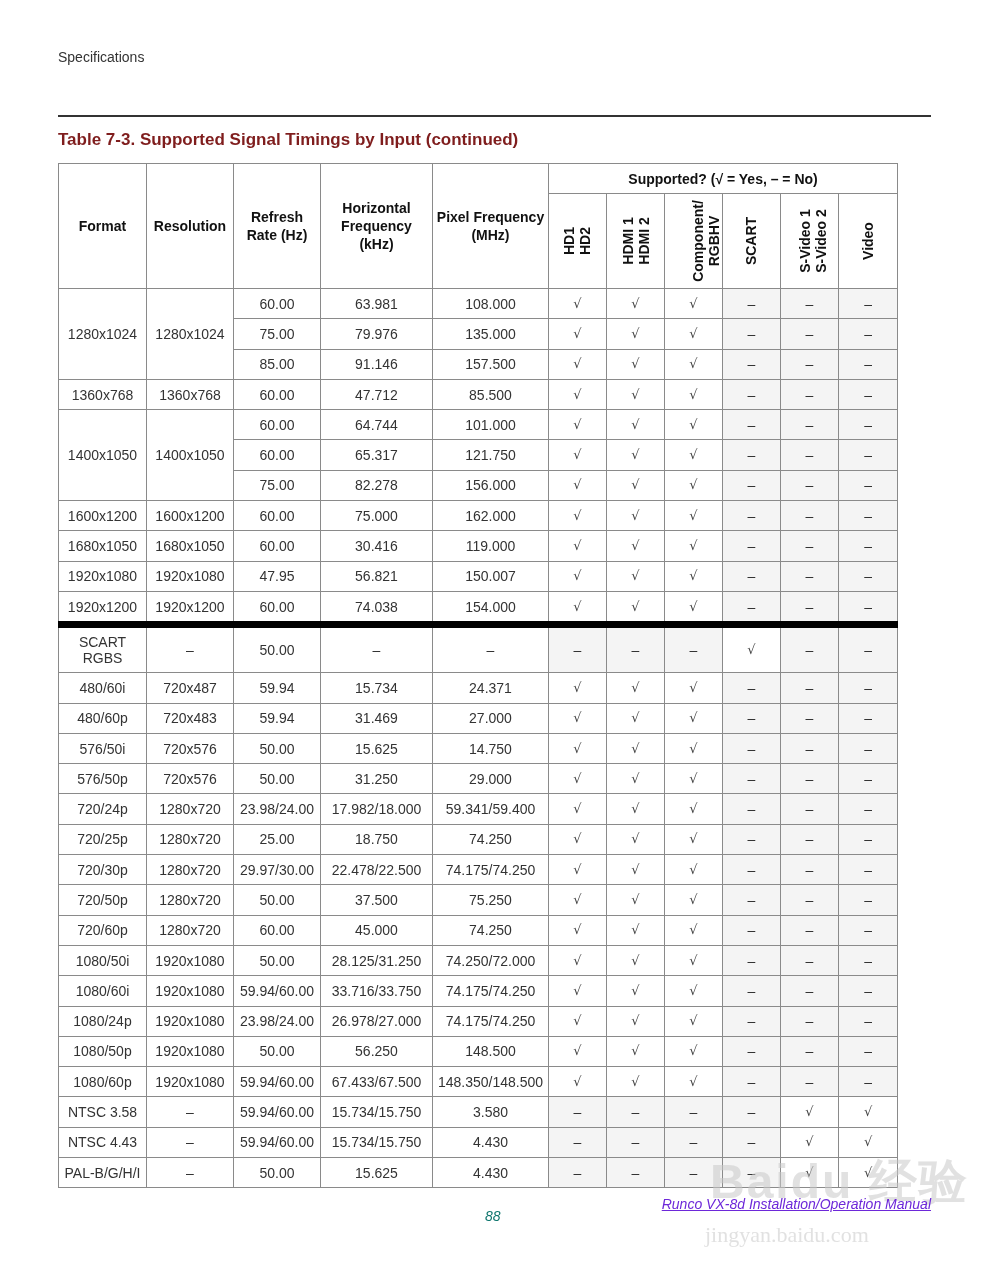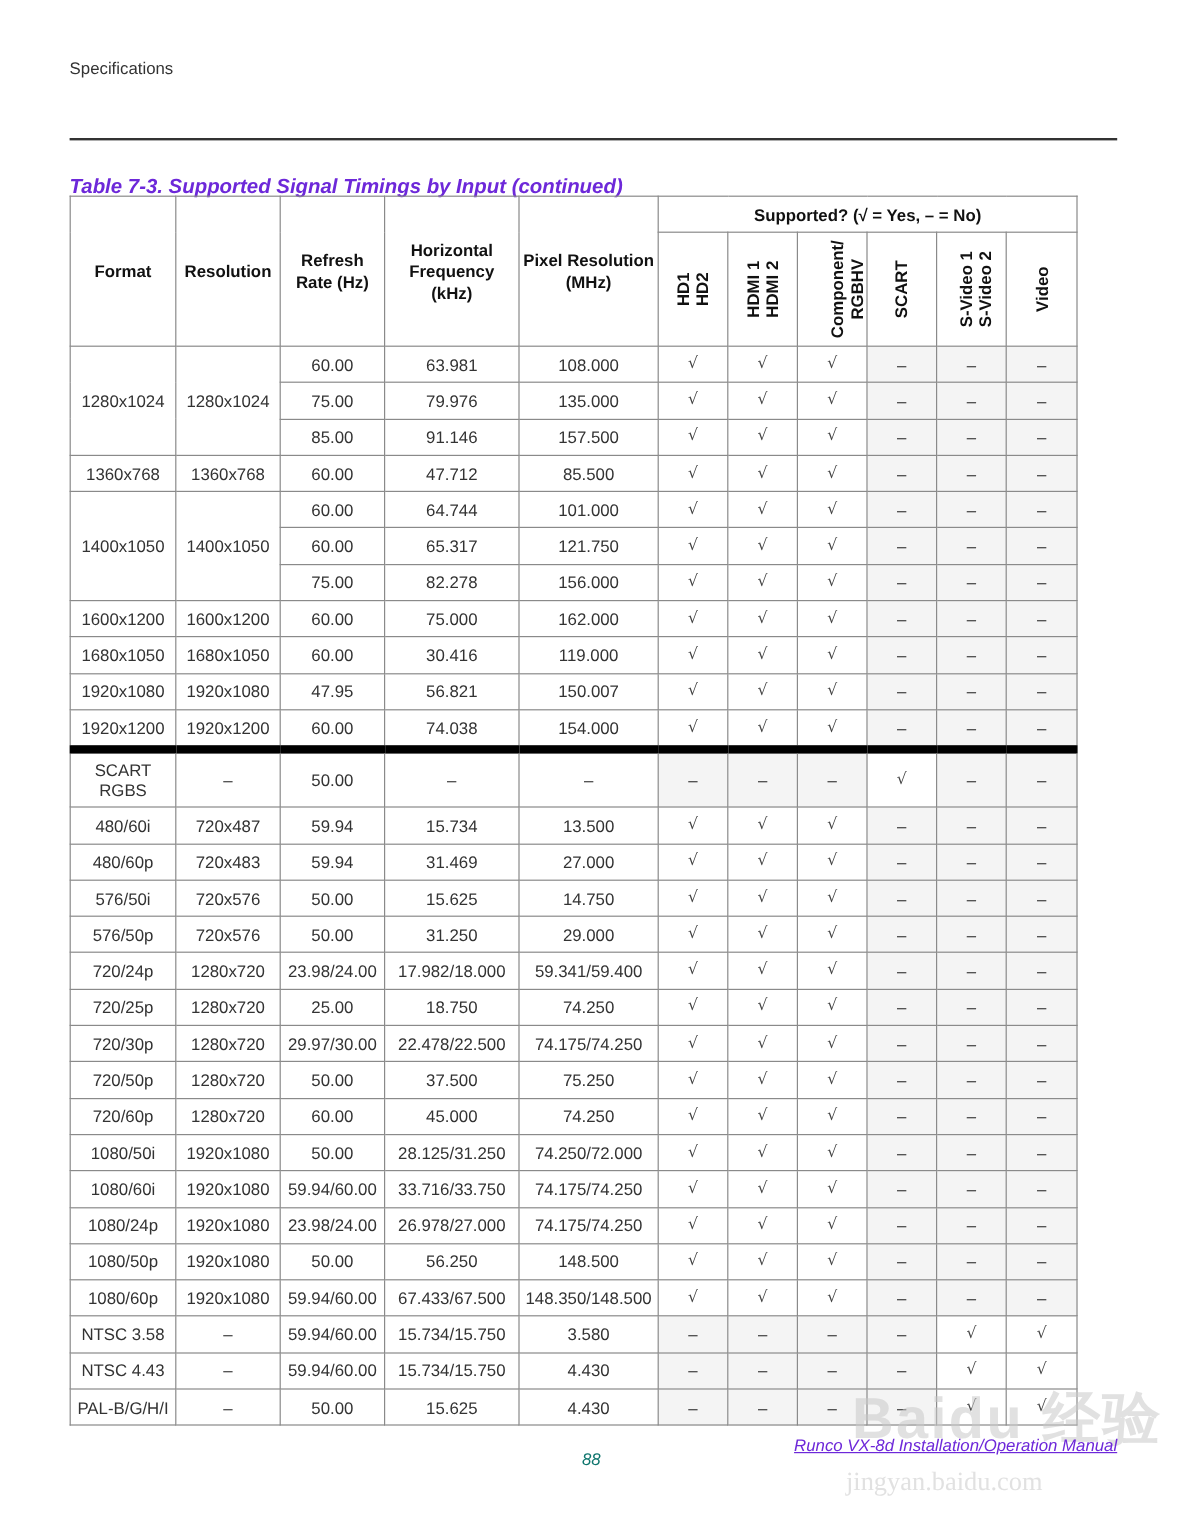--- a/index.html
+++ b/index.html
@@ -1,20 +1,20 @@
 <!DOCTYPE html>
 <html><head>
 <meta charset="utf-8">
 <style>
   html, body { margin: 0; padding: 0; background: #ffffff; }
   body { width: 989px; height: 1280px; position: relative; overflow: hidden;
          font-family: "Liberation Sans", sans-serif; color: #1a1a1a; }
   .running-head { position: absolute; left: 58px; top: 49px; font-size: 14px; color: #333; }
   .rule { position: absolute; left: 58px; top: 115px; width: 873px; height: 2px; background: #333; }
-  .table-title { position: absolute; left: 58px; top: 146px; font-size: 17px; font-weight: bold; color: #6d28d9; font-style: italic; }
+  .table-title { position: absolute; left: 58px; top: 130px; font-size: 17px; font-weight: bold; color: #7f1d1d; }
   .tbl-wrap { position: absolute; left: 58px; top: 163px; width: 839px; }
   table { border-collapse: collapse; table-layout: fixed; width: 839px; font-size: 14px; }
   td, th { border: 1px solid #8a8a8a; text-align: center; vertical-align: middle; padding: 0; color: #333; }
   th { font-weight: bold; color: #111; font-size: 14px; line-height: 18px; }
   th.sup-title { height: 29px; }
   th.rot { height: 94px; padding: 0; }
   th.rot .rtxt { display: inline-block; transform: rotate(-90deg); white-space: nowrap; line-height: 16px; font-size: 14px; }
   td { height: 29.3px; line-height: 16px; }
   td.mark { font-family: "DejaVu Serif", serif; font-size: 13px; color: #444; }
   td.no { background: #f4f4f4; font-family: "Liberation Sans", sans-serif; }
@@ -54,21 +54,21 @@
         <th rowspan="2">
           <span>Refresh</span><br>
           <span>Rate (Hz)</span>
         </th>
         <th rowspan="2">
           <span>Horizontal</span><br>
           <span>Frequency</span><br>
           <span>(kHz)</span>
         </th>
         <th rowspan="2">
-          <span>Pixel Resolution</span><br>
+          <span>Pixel Frequency</span><br>
           <span>(MHz)</span>
         </th>
         <th colspan="6" class="sup-title">Supported? (√ = Yes, – = No)</th>
       </tr>
       <tr id="input-header-row">
           <th class="rot"><span class="rtxt"><span>HD1</span><br><span>HD2</span></span></th>
           <th class="rot"><span class="rtxt"><span>HDMI 1</span><br><span>HDMI 2</span></span></th>
           <th class="rot"><span class="rtxt"><span>Component/</span><br><span>RGBHV</span></span></th>
           <th class="rot"><span class="rtxt"><span>SCART</span></span></th>
           <th class="rot"><span class="rtxt"><span>S-Video 1</span><br><span>S-Video 2</span></span></th>
@@ -222,21 +222,21 @@
           <td class="no">–</td>
           <td class="mark">√</td>
           <td class="no">–</td>
           <td class="no">–</td>
         </tr>
         <tr>
           <td rowspan="1">480/60i</td>
           <td rowspan="1">720x487</td>
           <td>59.94</td>
           <td>15.734</td>
-          <td>13.500</td>
+          <td>24.371</td>
           <td class="mark">√</td>
           <td class="mark">√</td>
           <td class="mark">√</td>
           <td class="no">–</td>
           <td class="no">–</td>
           <td class="no">–</td>
         </tr>
         <tr>
           <td rowspan="1">480/60p</td>
           <td rowspan="1">720x483</td>

